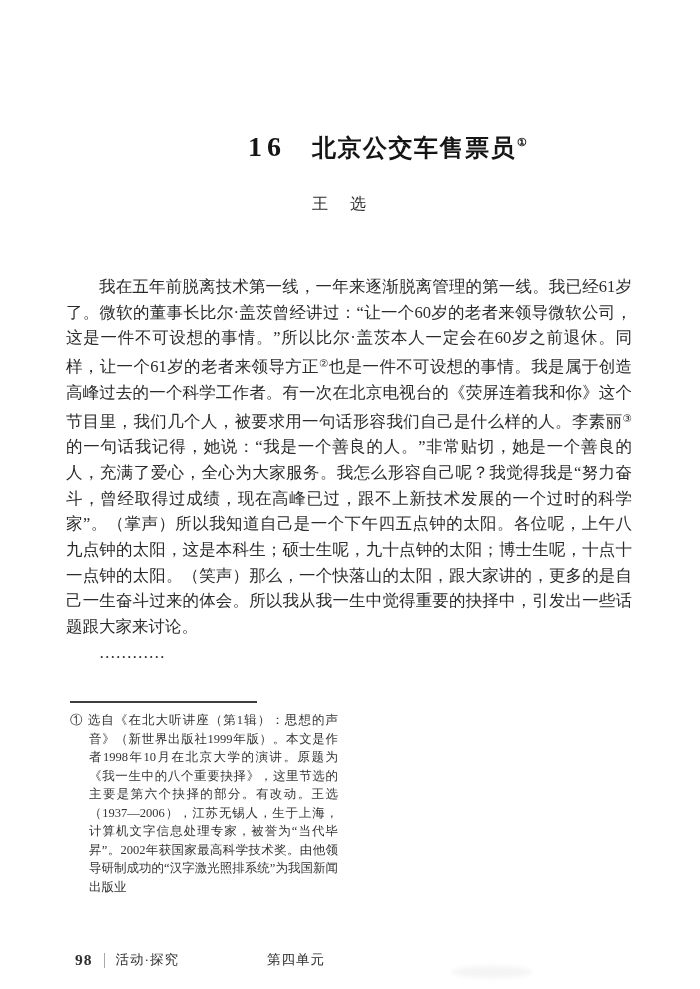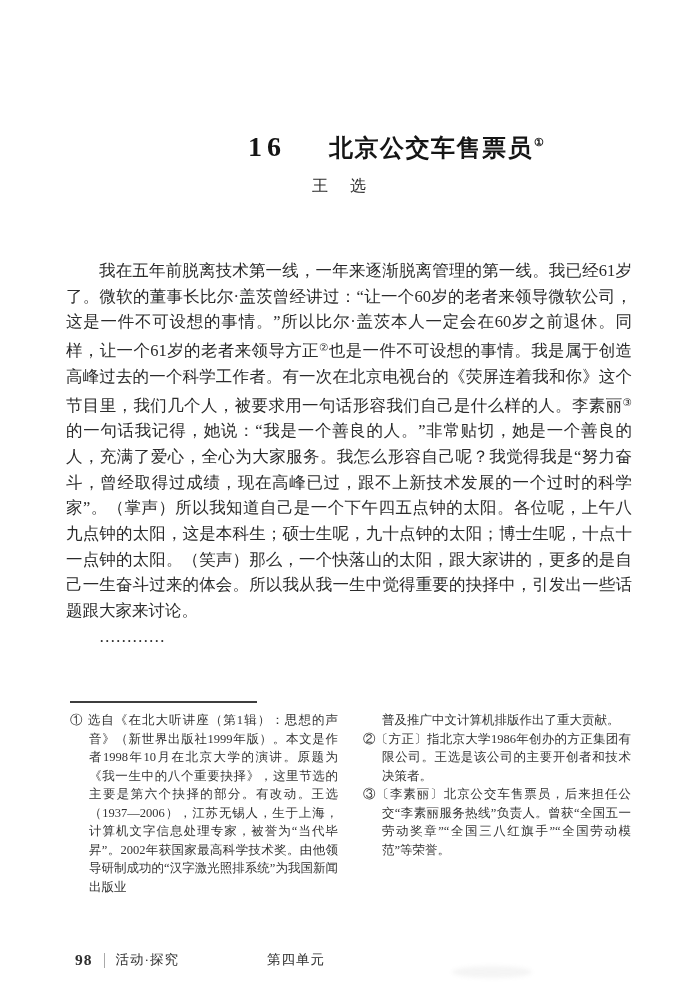--- a/index.html
+++ b/index.html
@@ -15,39 +15,38 @@
   
   .title-row {
     position: absolute;
     top: 131px;
     left: 248px;
     display: flex;
     align-items: baseline;
     font-weight: bold;
     color: #151515;
     white-space: nowrap;
-    gap: 17px;
   }
   .lesson-num { font-size: 28px; letter-spacing: 5px; }
   .title-text { font-size: 24px; letter-spacing: 1.5px; margin-left: 26px; }
   .title-sup  { font-size: 11px; vertical-align: 10px; font-weight: bold; margin-left: 1px; }
   
   .author {
     position: absolute;
-    top: 176px;
+    top: 194px;
     left: 312px;
     font-size: 16px;
     letter-spacing: 3px;
     color: #2b2b2b;
     white-space: nowrap;
   }
   
   .main-text {
     position: absolute;
-    top: 258px;
+    top: 274px;
     left: 66px;
     width: 566px;
     font-size: 16.5px;
     line-height: 25.7px;
     text-align: justify;
     color: #2b2b2b;
   }
   .para { margin: 0; text-indent: 2em; }
   .fn-ref { font-size: 10.5px; vertical-align: 5px; }
   
@@ -123,25 +122,20 @@
       <p class="para"><span>我在五年前脱离技术第一线，一年来逐渐脱离管理的第一线。我已经61岁了。微软的董事长比尔·盖茨曾经讲过：“让一个60岁的老者来领导微软公司，这是一件不可设想的事情。”所以比尔·盖茨本人一定会在60岁之前退休。同样，让一个61岁的老者来领导方正</span><span class="fn-ref">②</span><span>也是一件不可设想的事情。我是属于创造高峰过去的一个科学工作者。有一次在北京电视台的《荧屏连着我和你》这个节目里，我们几个人，被要求用一句话形容我们自己是什么样的人。李素丽</span><span class="fn-ref">③</span><span>的一句话我记得，她说：“我是一个善良的人。”非常贴切，她是一个善良的人，充满了爱心，全心为大家服务。我怎么形容自己呢？我觉得我是“努力奋斗，曾经取得过成绩，现在高峰已过，跟不上新技术发展的一个过时的科学家”。（掌声）所以我知道自己是一个下午四五点钟的太阳。各位呢，上午八九点钟的太阳，这是本科生；硕士生呢，九十点钟的太阳；博士生呢，十点十一点钟的太阳。（笑声）那么，一个快落山的太阳，跟大家讲的，更多的是自己一生奋斗过来的体会。所以我从我一生中觉得重要的抉择中，引发出一些话题跟大家来讨论。</span></p>
       <p class="para"><span>…………</span></p>
     </div>
 
   <div class="fn-divider"></div>
 
   <div class="footnotes">
     <div class="fn-col">
         <div class="fn-item"><span class="fn-marker">① </span><span>选自《在北大听讲座（第1辑）：思想的声音》（新世界出版社1999年版）。本文是作者1998年10月在北京大学的演讲。原题为《我一生中的八个重要抉择》，这里节选的主要是第六个抉择的部分。有改动。王选（1937—2006），江苏无锡人，生于上海，计算机文字信息处理专家，被誉为“当代毕昇”。2002年获国家最高科学技术奖。由他领导研制成功的“汉字激光照排系统”为我国新闻出版业</span></div>
       </div>
-    <div class="fn-col">
-        <div class="fn-item fn-cont"><span>普及推广中文计算机排版作出了重大贡献。</span></div>
-        <div class="fn-item"><span class="fn-marker">②</span><span>〔方正〕指北京大学1986年创办的方正集团有限公司。王选是该公司的主要开创者和技术决策者。</span></div>
-        <div class="fn-item"><span class="fn-marker">③</span><span>〔李素丽〕北京公交车售票员，后来担任公交“李素丽服务热线”负责人。曾获“全国五一劳动奖章”“全国三八红旗手”“全国劳动模范”等荣誉。</span></div>
-      </div>
   </div>
 
   <div class="footer">
     <span class="page-num">98</span>
     <span class="footer-divider"></span>
     <span class="section-label">活动·探究</span>
     <span class="unit-label">第四单元</span>
   </div>
 
   <div class="scan-artifact"></div>

